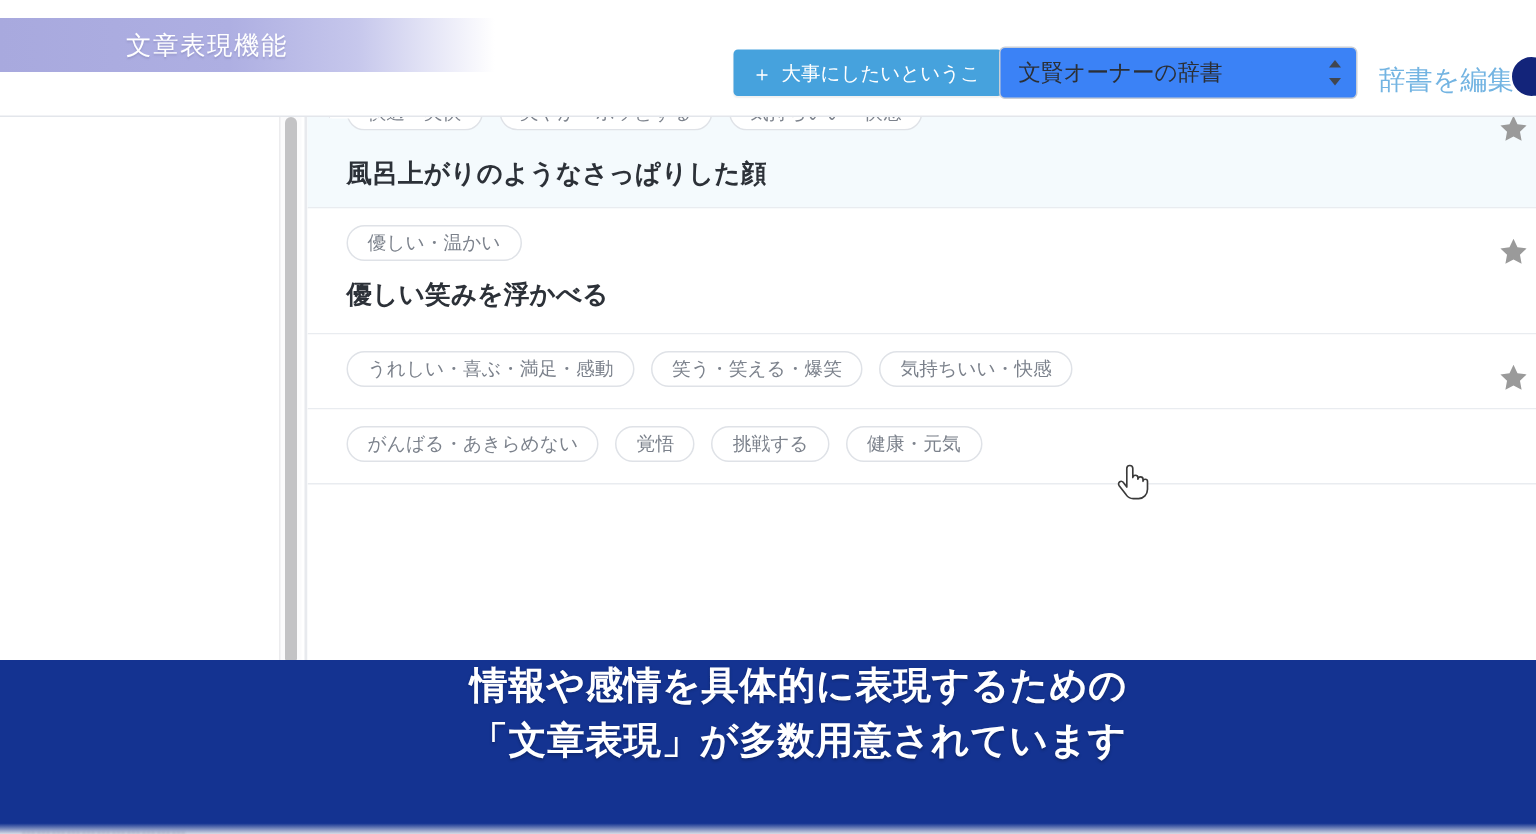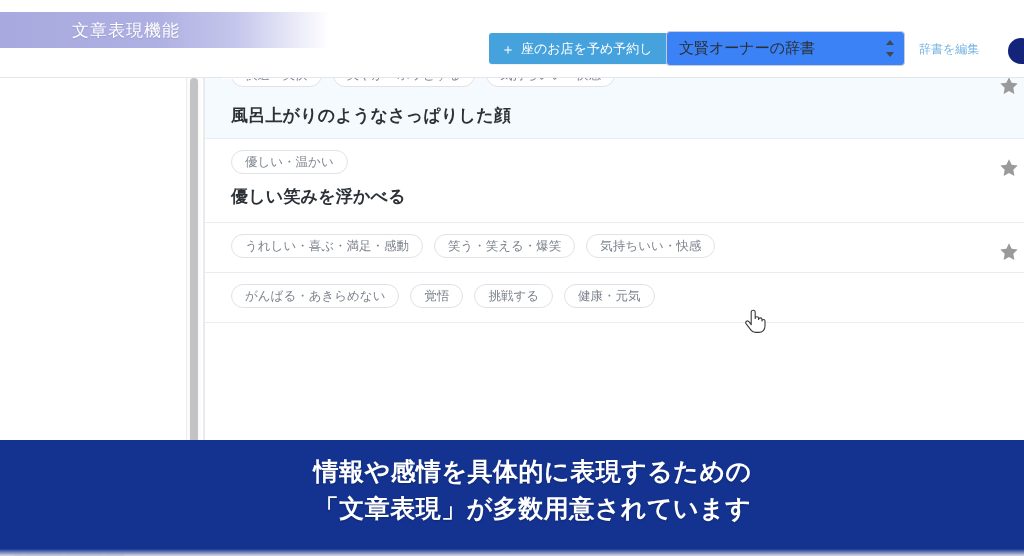--- a/index.html
+++ b/index.html
@@ -25,20 +25,21 @@
     position: absolute;
     left: 0;
     top: 12px;
     width: 340px;
     height: 36px;
     background: linear-gradient(to right,
         #a8a9de 0%, #aeafe2 45%, #c6c7ec 70%, rgba(255,255,255,0.95) 97%, #ffffff 100%);
     display: flex;
     align-items: center;
     z-index: 40;
+    padding-left: 12px;
   }
   .banner-title {
     margin-left: 72px;
     color: #ffffff;
     font-size: 17px;
     letter-spacing: 1px;
     font-weight: 400;
     text-shadow: 0 1px 1px rgba(120,120,170,0.35);
     white-space: nowrap;
   }
@@ -115,21 +116,21 @@
     border-left: 4.5px solid transparent;
     border-right: 4.5px solid transparent;
   }
   .spinner-icon i.up { border-bottom: 5px solid #41464f; }
   .spinner-icon i.down { border-top: 5px solid #41464f; }
 
   .edit-dict-link {
     position: absolute;
     left: 919px;
     top: 41px;
-    font-size: 12px;
+    font-size: 18px;
     color: #73b4e2;
     white-space: nowrap;
     cursor: pointer;
   }
 
   .avatar {
     position: absolute;
     left: 1006px;
     top: 36px;
     width: 30px;
@@ -304,21 +305,20 @@
     position: absolute;
     left: 0;
     bottom: 0;
     width: 1024px;
     height: 116px;
     background: #143391;
     z-index: 50;
     display: flex;
     flex-direction: column;
     align-items: center;
-    justify-content: center;
     gap: 4px;
     padding-bottom: 16px;
     padding-left: 41px;
   }
   .caption-line {
     color: #ffffff;
     font-size: 25px;
     font-weight: 700;
     letter-spacing: 0.5px;
     white-space: nowrap;
@@ -344,21 +344,21 @@
   }
 </style>
 </head>
 <body>
 
 <div id="app">
 
   <div class="toolbar">
     <div class="add-btn">
       <span class="plus">＋</span>
-      <span>座のお店を予め予約し</span>
+      <span>大事にしたいというこ</span>
     </div>
 
     <div class="dict-select">
       <span class="sel-label">文賢オーナーの辞書</span>
       <span class="spinner-icon">
         <i class="up"></i>
           <i class="down"></i>
       </span>
     </div>
 

